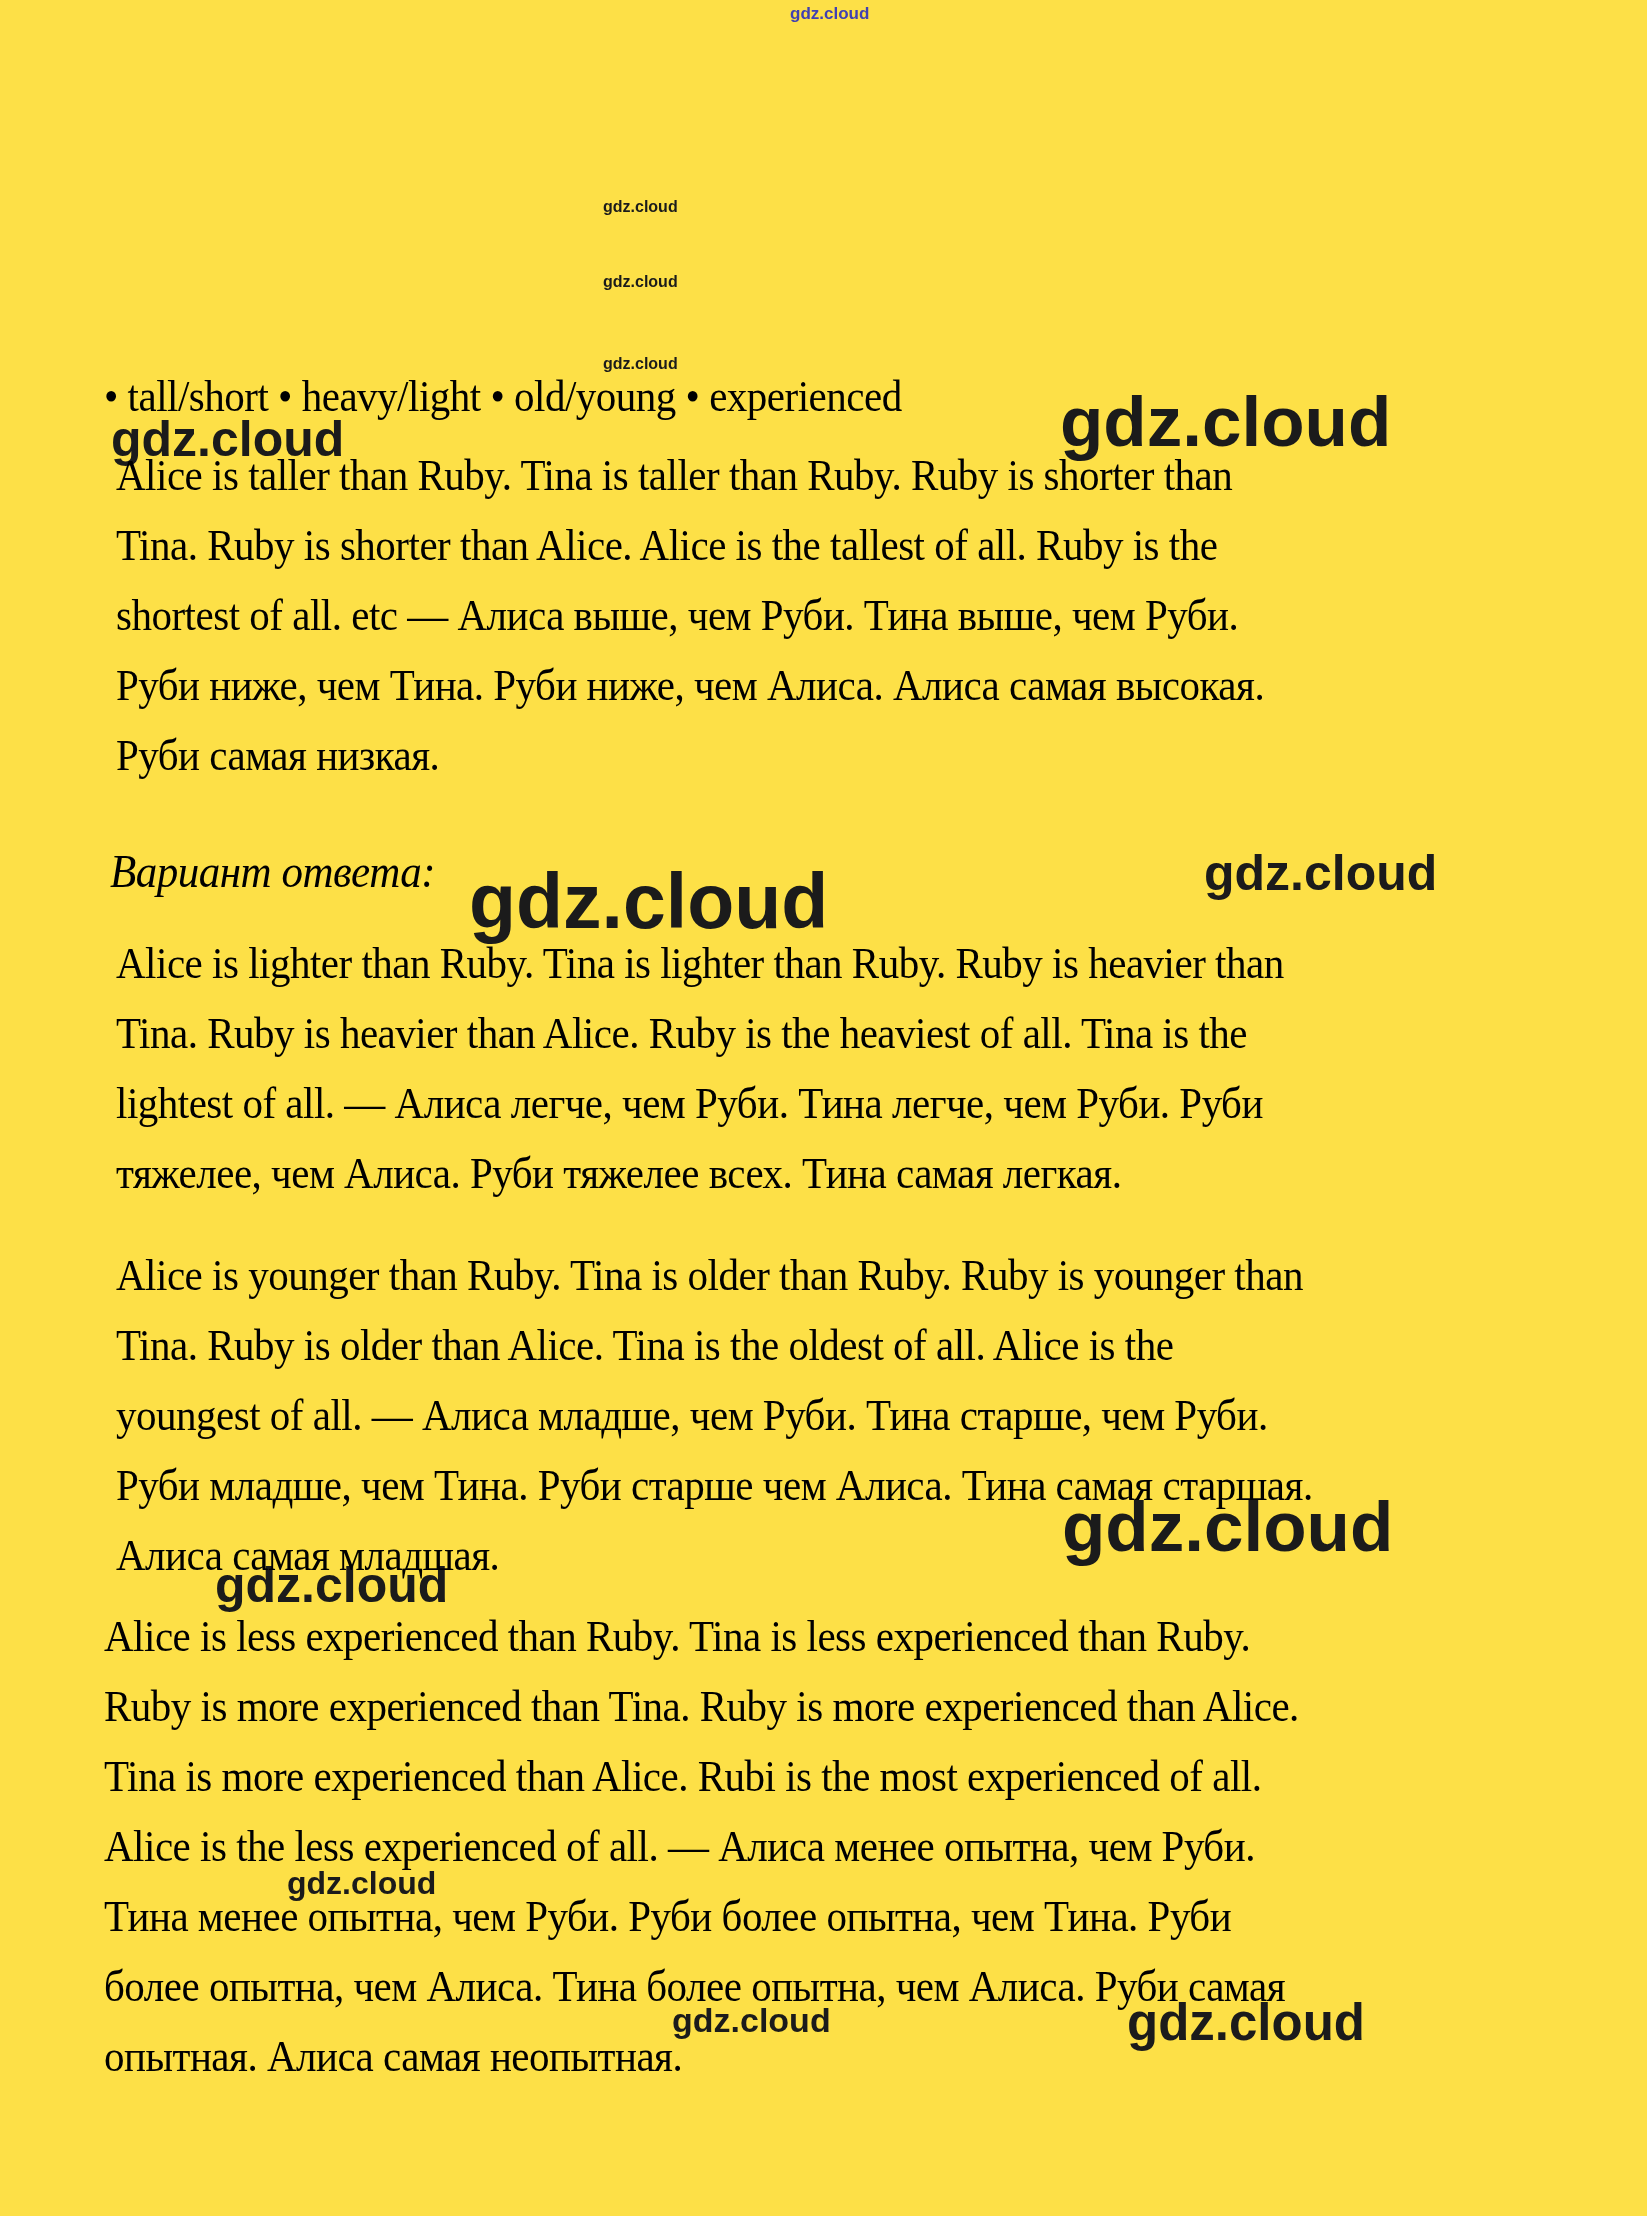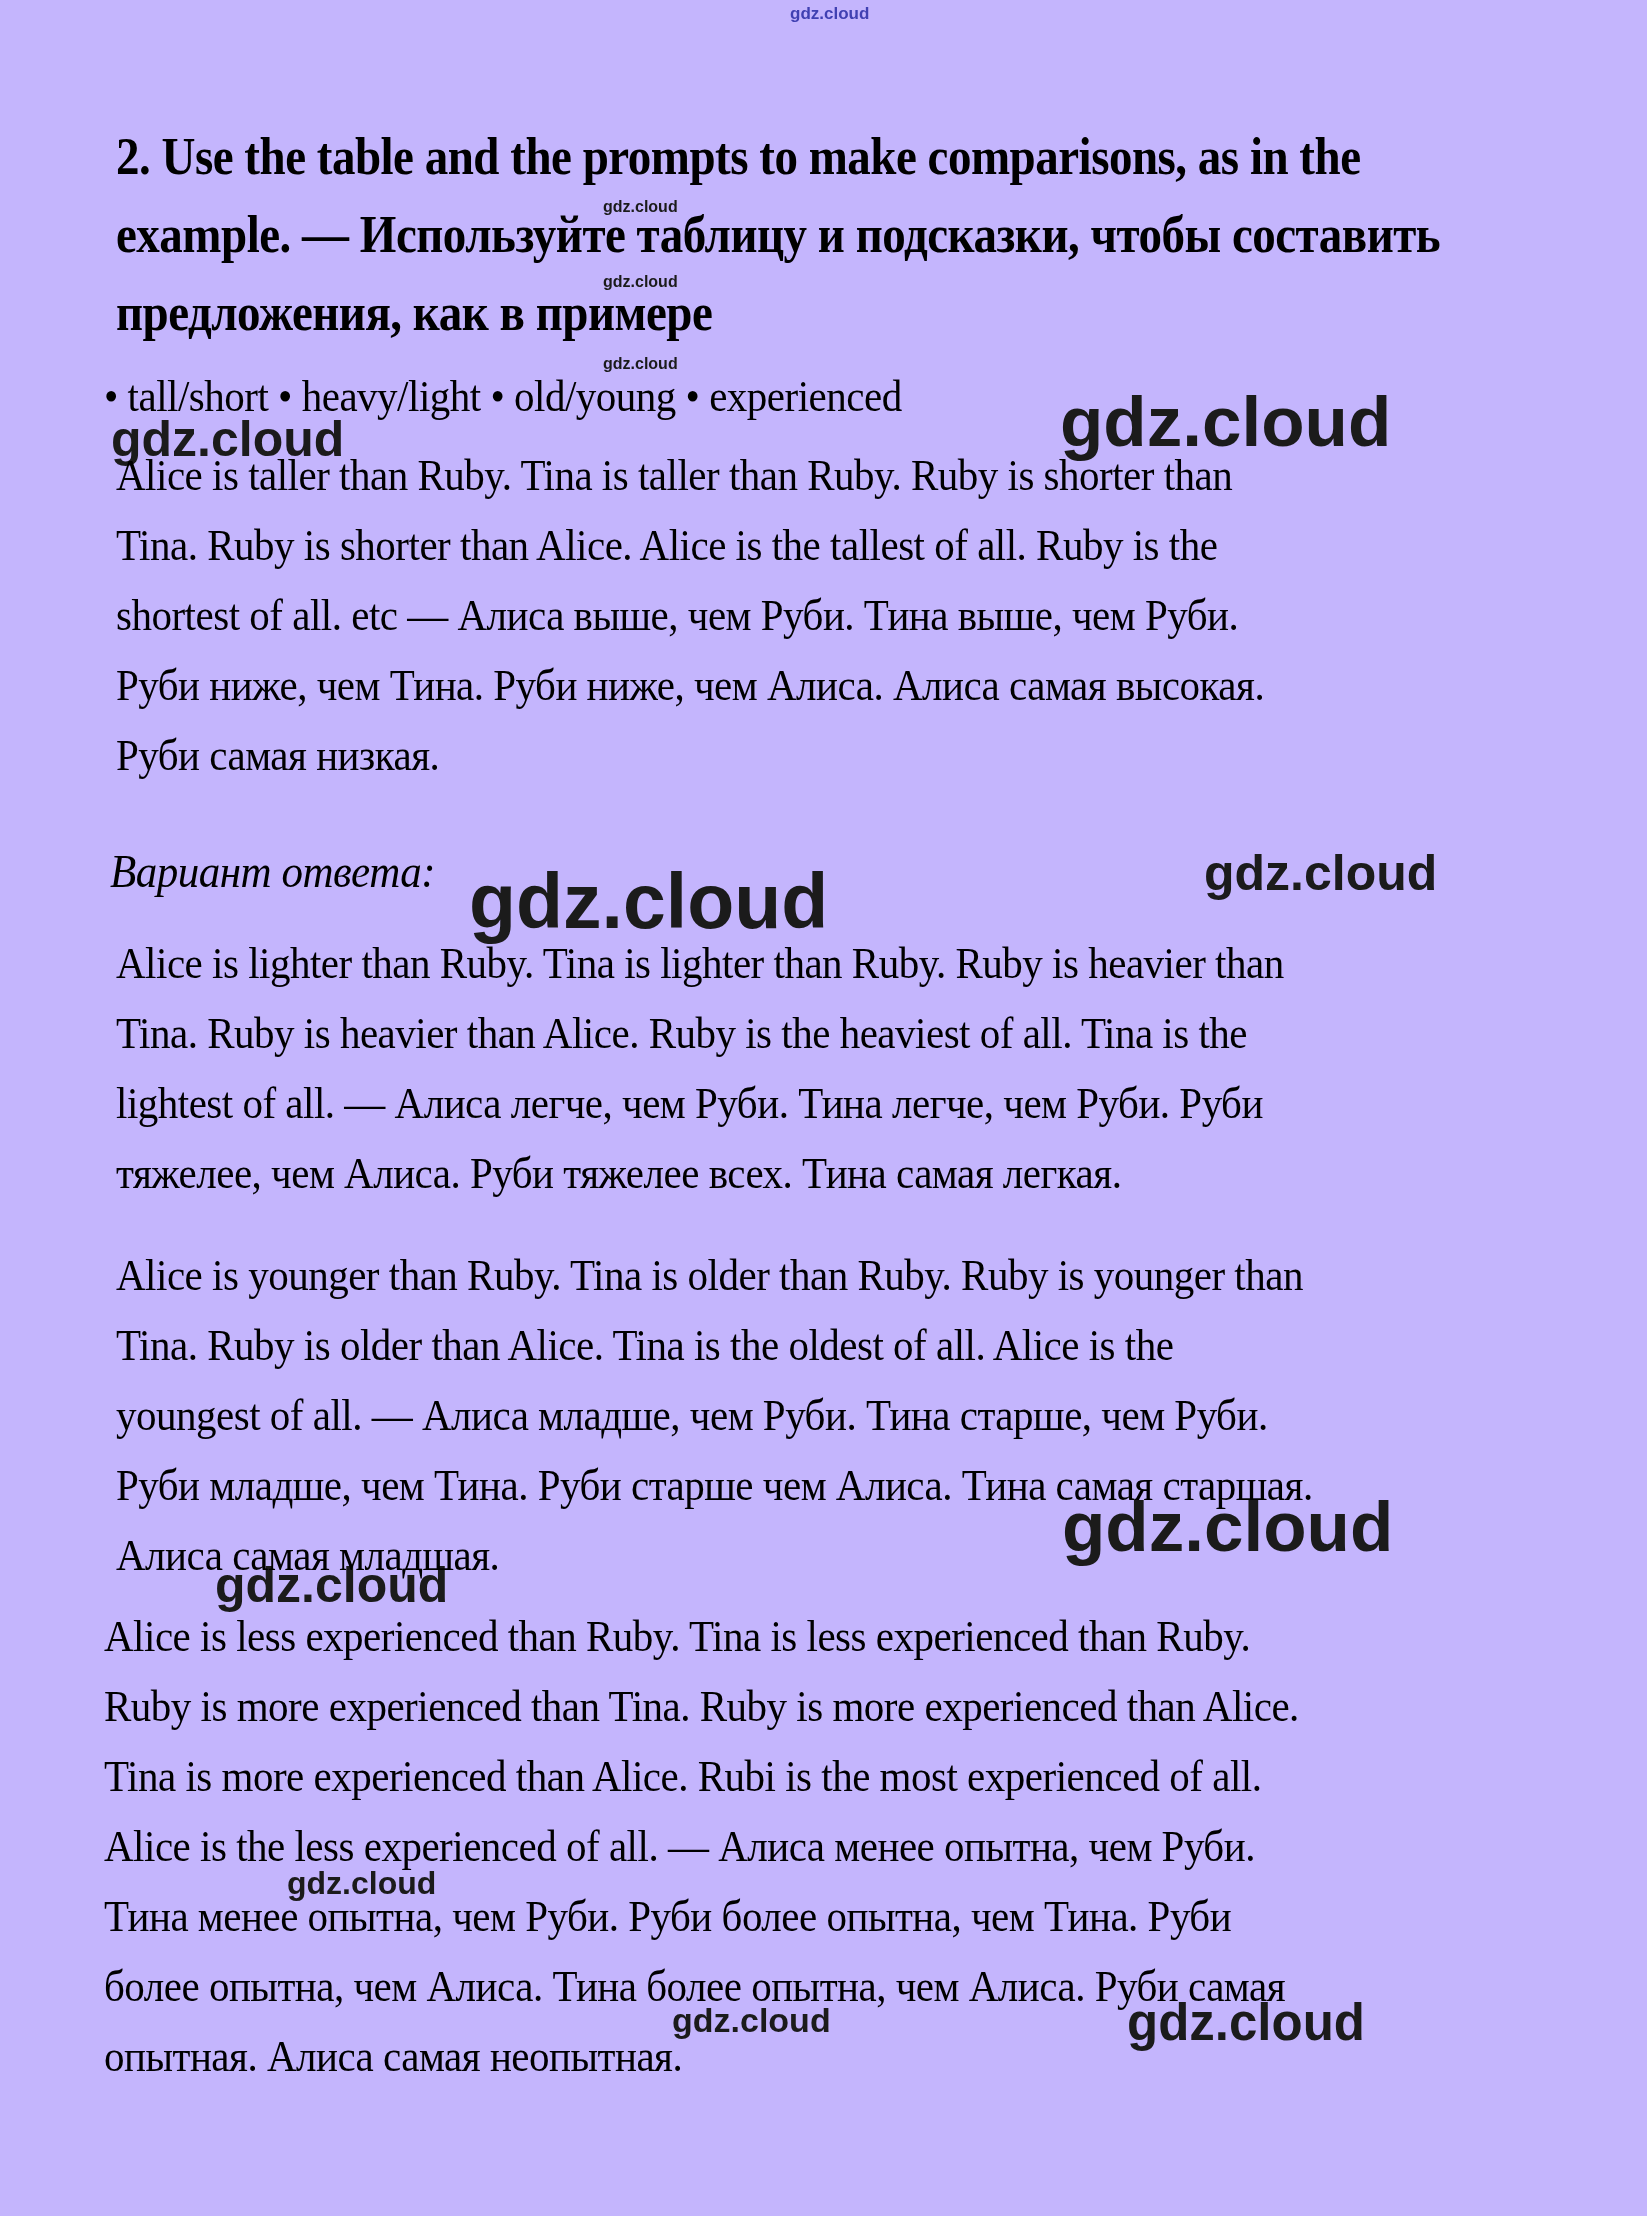--- a/index.html
+++ b/index.html
@@ -1,20 +1,20 @@
 <!DOCTYPE html>
 <html style="font-size:13px"><head>
 <meta charset="utf-8">
 <style>
   html, body { margin: 0; padding: 0; background: #888; }
   .page {
     position: relative;
     width: 1648px;
     height: 2216px;
-    background: #c4b5fd;
+    background: #fde047;
     overflow: hidden;
     font-family: "Liberation Serif", "DejaVu Serif", serif;
     color: #000000;
   }
   
   .textblock { position: absolute; white-space: nowrap; }
   .line {
     display: block;
     font-size: 41px;
     line-height: 70px;
@@ -65,25 +65,20 @@
   <span class="wm wm-left-1" style="color: rgb(27, 27, 27);">gdz.cloud</span>
   <span class="wm wm-right-big-1" style="color: rgb(27, 27, 27);">gdz.cloud</span>
   <span class="wm wm-big-2" style="color: rgb(27, 27, 27);">gdz.cloud</span>
   <span class="wm wm-right-2" style="color: rgb(27, 27, 27);">gdz.cloud</span>
   <span class="wm wm-right-big-3" style="color: rgb(27, 27, 27);">gdz.cloud</span>
   <span class="wm wm-left-3" style="color: rgb(27, 27, 27);">gdz.cloud</span>
   <span class="wm wm-small-4" style="color: rgb(27, 27, 27);">gdz.cloud</span>
   <span class="wm wm-center-5" style="color: rgb(27, 27, 27);">gdz.cloud</span>
   <span class="wm wm-right-5" style="color: rgb(27, 27, 27);">gdz.cloud</span>
 
-  <div class="textblock heading" style="left:116px; top:117px;">
-    <span class="line">2. Use the table and the prompts to make comparisons, as in the</span>
-    <span class="line">example. — Используйте таблицу и подсказки, чтобы составить</span>
-    <span class="line">предложения, как в примере</span>
-  </div>
 
   <div class="textblock" style="left:104px; top:361px;">
     <span class="line">• tall/short • heavy/light • old/young • experienced</span>
   </div>
 
   <div class="textblock" style="left:116px; top:440px;">
     <span class="line">Alice is taller than Ruby. Tina is taller than Ruby. Ruby is shorter than</span>
     <span class="line">Tina. Ruby is shorter than Alice. Alice is the tallest of all. Ruby is the</span>
     <span class="line">shortest of all. etc — Алиса выше, чем Руби. Тина выше, чем Руби.</span>
     <span class="line">Руби ниже, чем Тина. Руби ниже, чем Алиса. Алиса самая высокая.</span>

